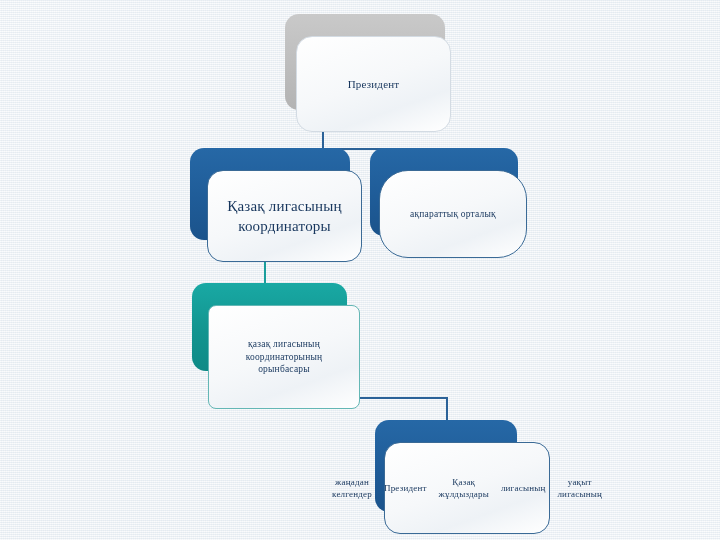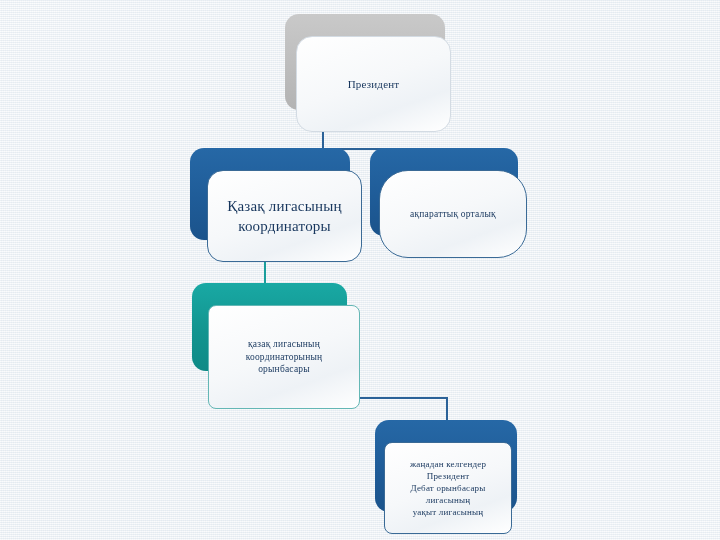--- a/index.html
+++ b/index.html
@@ -111,24 +111,24 @@
     border-radius: 8px;
   }
   #node-deputy .label { font-size: 9.5px; }
 
   
   #node-roles { left: 375px; top: 420px; width: 142px; height: 92px; }
   #node-roles .shadow {
     background: linear-gradient(180deg, #2668a6 0%, #1f5c98 55%, #1b538b 100%);
   }
   #node-roles .card {
-    left: 9px; top: 22px; width: 128px; height: 92px;
+    left: 9px; top: 22px; width: 166px; height: 92px;
     border: 1px solid #3a6a96;
-    border-radius: 8px;
-    flex-direction: column;
+    border-radius: 16px;
+    flex-direction: row;
     justify-content: center;
   }
   #node-roles .label { font-size: 9px; padding: 0 6px; }
 </style>
 </head>
 <body>
 
 <div id="slide">
 
   <div class="conn" style="left:322px; top:118px; width:1.5px; height:32px;"></div>
@@ -173,19 +173,19 @@
     <div class="card">
       <div class="label">қазақ лигасының координаторының орынбасары</div>
     </div>
   </div>
 
   <div class="node" id="node-roles">
     <div class="shadow"></div>
     <div class="card">
       <div class="label">жаңадан келгендер</div>
       <div class="label">Президент</div>
-      <div class="label">Дебат орынбасары</div>
+      <div class="label">Қазақ жұлдыздары</div>
       <div class="label">лигасының</div>
       <div class="label">уақыт лигасының</div>
     </div>
   </div>
 
 </div>
 
 </body></html>

